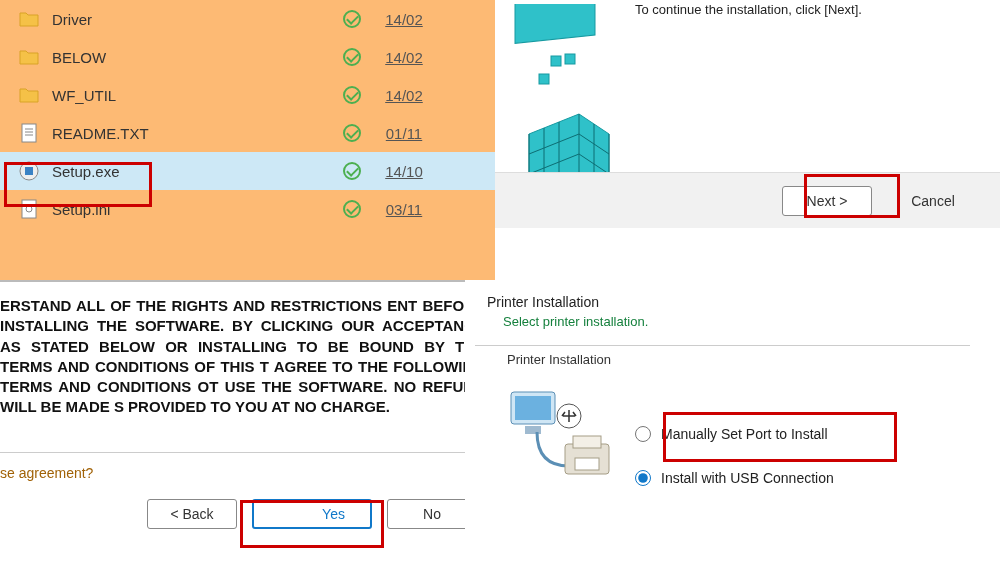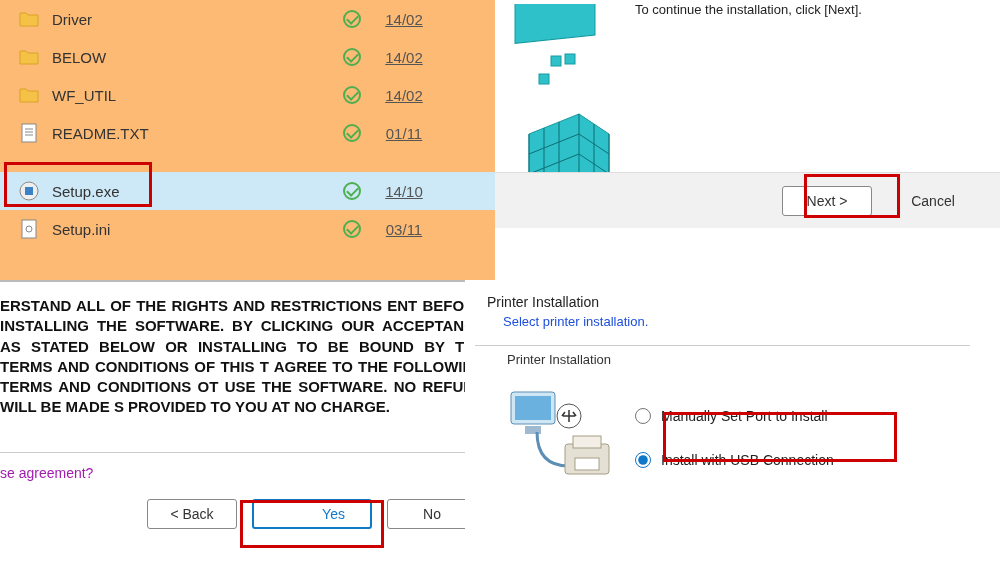--- a/index.html
+++ b/index.html
@@ -24,21 +24,20 @@
   .file-row {
     display: flex;
     align-items: center;
     height: 38px;
     padding-left: 18px;
     font-size: 15px;
     color: #333;
   }
   .file-row.selected {
     background: #cde8f6;
-    margin-top: 20px;
   }
   .file-icon {
     width: 22px; height: 22px;
     margin-right: 12px;
     display: inline-flex;
     align-items: center;
     justify-content: center;
   }
   .file-name { flex: 0 0 280px; }
   .file-check {
@@ -78,21 +77,21 @@
     font-size: 15px;
     line-height: 1.35;
     text-align: justify;
     color: #111;
     height: 170px;
     overflow: hidden;
   }
   .license-q {
     padding: 12px 0 18px 0;
     font-size: 14px;
-    color: #a21caf;
+    color: #a16207;
     border-top: 1px solid #ccc;
   }
   .license-buttons {
     display: flex;
     gap: 15px;
     justify-content: flex-end;
     padding-right: 18px;
   }
   .win-btn {
     min-width: 90px;
@@ -168,39 +167,39 @@
     background: #fff;
   }
   .ib-header {
     padding: 14px 0 4px 22px;
     font-size: 14px;
     color: #222;
   }
   .ib-sub {
     padding: 0 0 16px 38px;
     font-size: 13px;
-    color: #1d4ed8;
+    color: #15803d;
   }
   .ib-divider { border-top: 1px solid #ccc; margin-left: 10px; }
   .ib-group {
     position: relative;
     margin: 16px 18px 0 30px;
     padding: 24px 12px 40px 12px;
   }
   .ib-group-label {
     position: absolute;
     top: -10px; left: 6px;
     background: #fff;
     padding: 0 6px;
     font-size: 13px;
     color: #333;
   }
   .ib-content {
     display: flex;
-    align-items: center;
+    align-items: flex-end;
     gap: 18px;
   }
   .printer-art {
     width: 110px; height: 100px;
     flex-shrink: 0;
   }
   .radio-stack {
     display: flex;
     flex-direction: column;
     gap: 28px;

